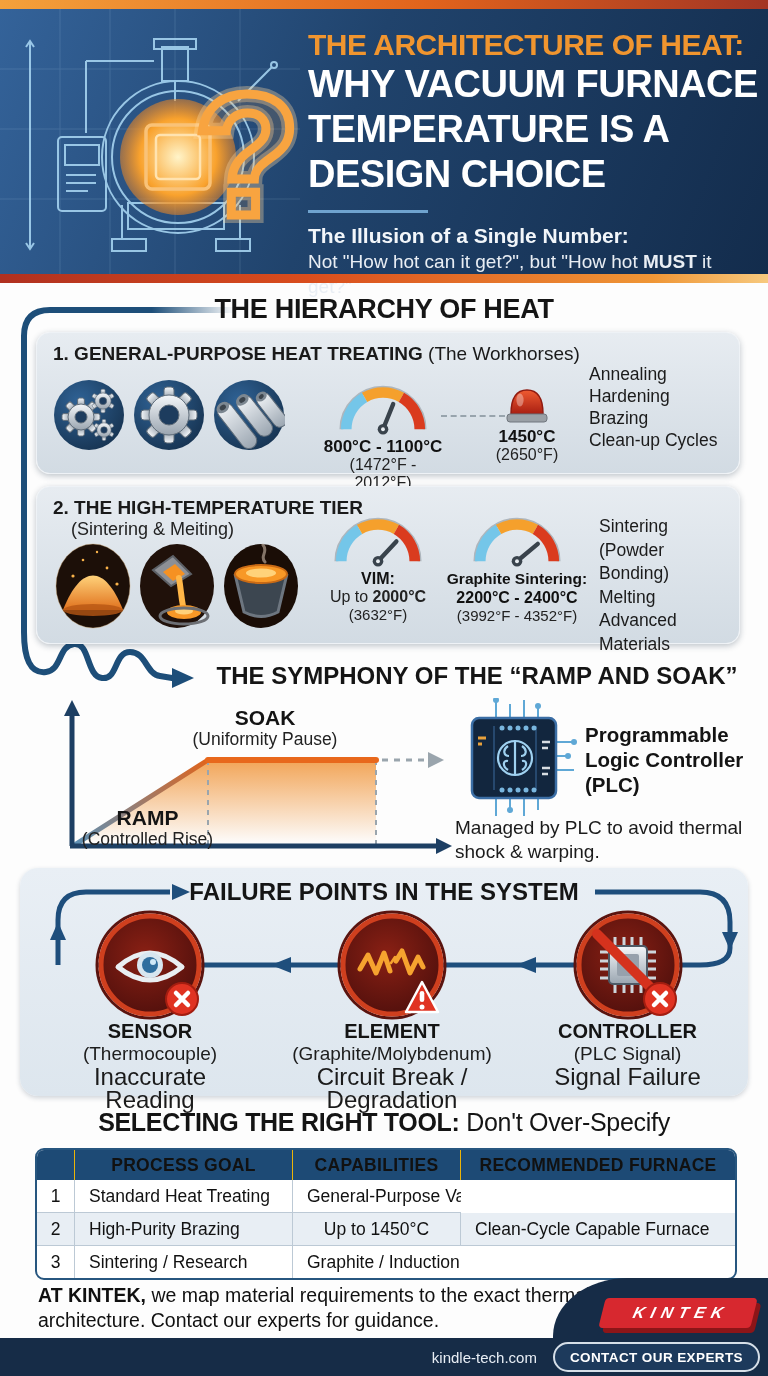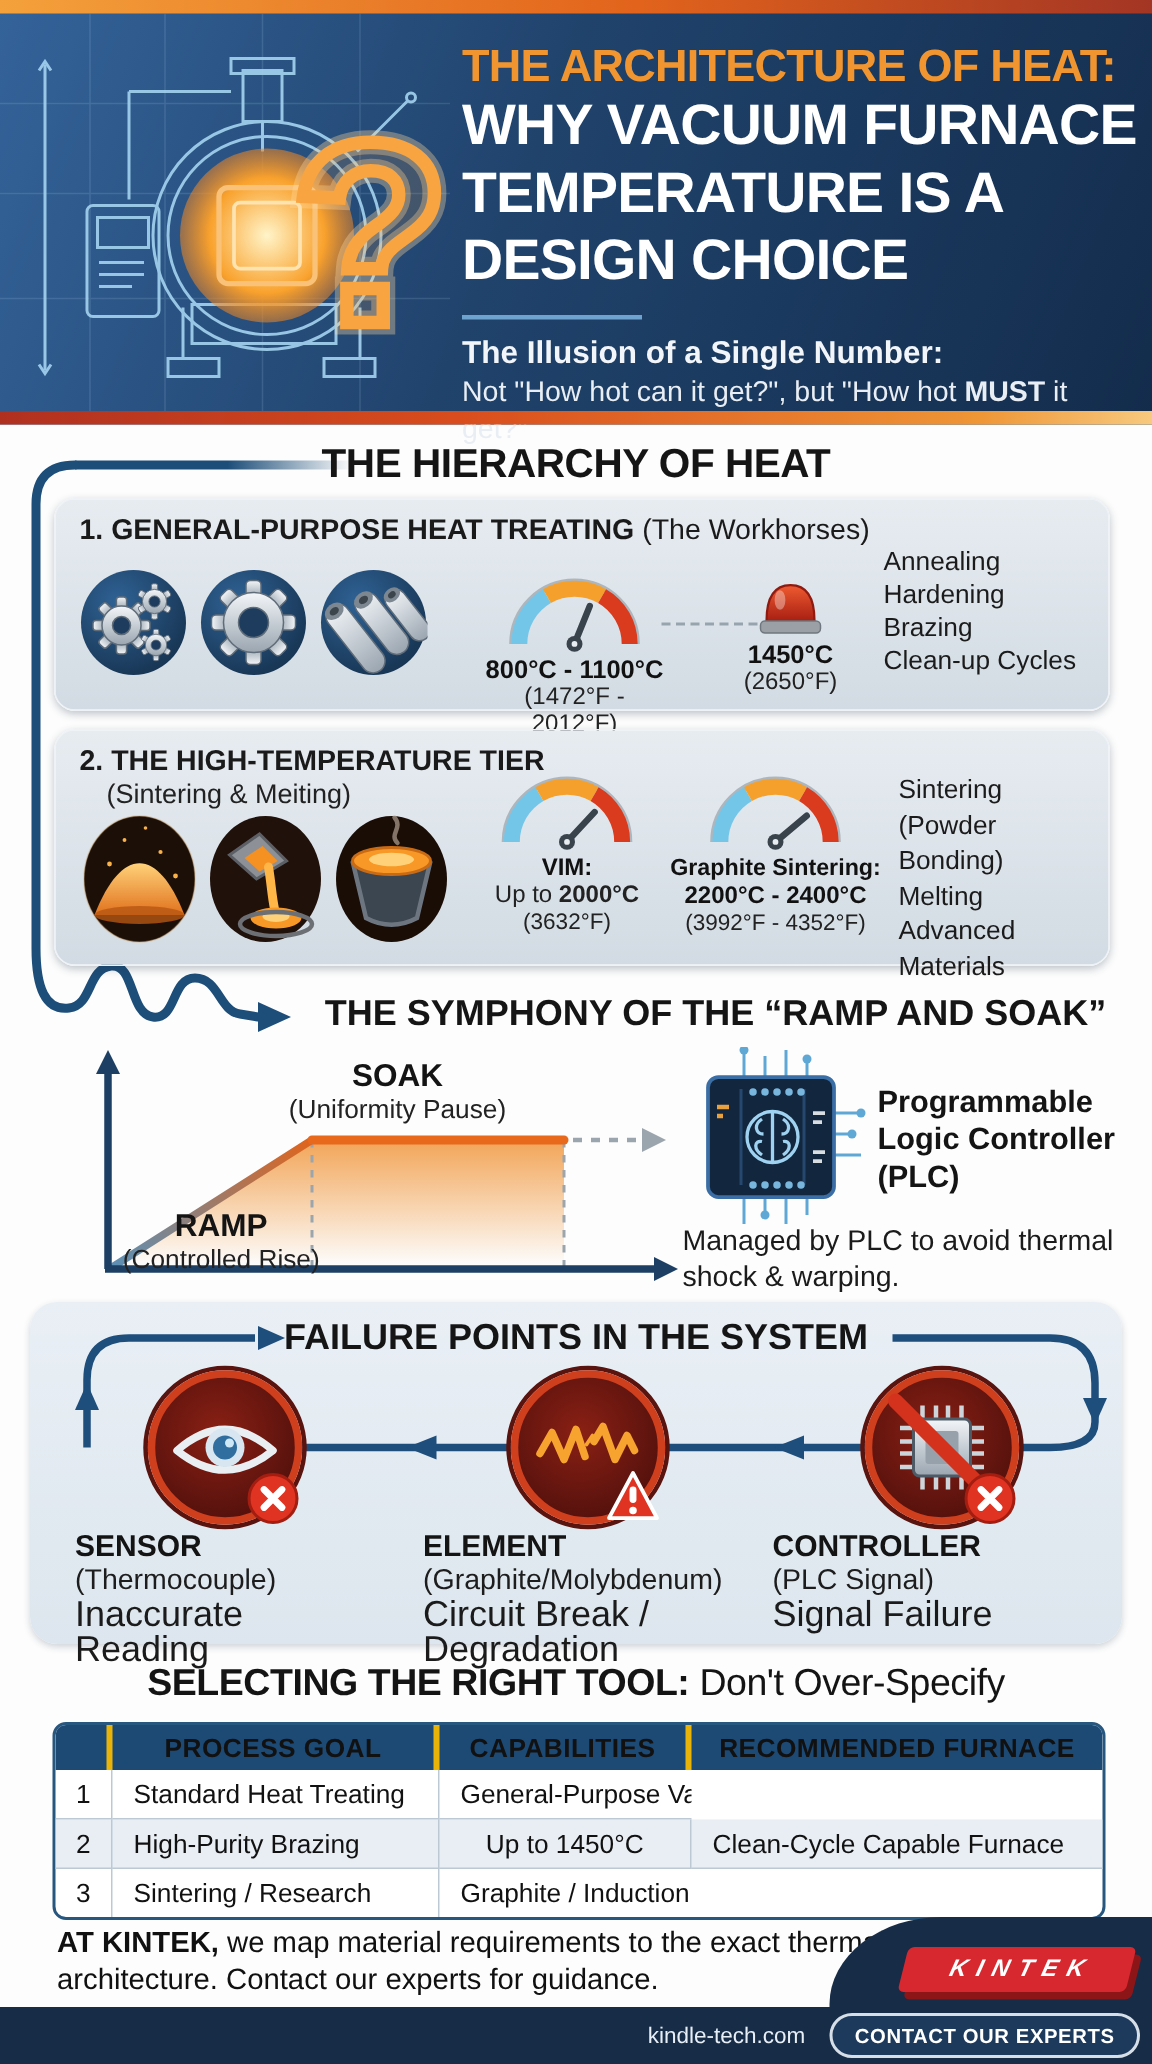--- a/index.html
+++ b/index.html
@@ -56,31 +56,31 @@
   .ramp-label{left:60px;top:806px;width:175px;text-align:center;}
   .curve-name{font-size:21px;font-weight:800;color:#141414;line-height:23px;}
   .curve-sub{font-size:17.5px;color:#222;line-height:20px;}
   .plc-art{left:448px;top:698px;}
   .plc-title{left:585px;top:722px;width:180px;font-size:20.5px;font-weight:800;line-height:25px;color:#141414;}
   .plc-note{left:455px;top:816px;width:300px;font-size:19px;line-height:24px;color:#1b1b1b;}
 
   
   .fail-bg{left:20px;top:868px;width:728px;height:228px;border-radius:18px;
     background:linear-gradient(180deg,#e9eff5,#dde6ee);box-shadow:0 2px 5px rgba(25,45,70,.2);}
-  .fail-item{position:absolute;}
+  .fail-item{position:absolute;text-align:center;}
   .f-name{font-size:20px;font-weight:800;color:#141414;line-height:23px;}
   .f-sub{font-size:19px;color:#1d1d1d;line-height:22px;}
   .f-issue{font-size:24px;color:#1b1b1b;line-height:23px;}
 
   
   .sel-table{left:35px;top:1148px;width:698px;border:2px solid #27567f;border-radius:9px;overflow:hidden;
     background:#fff;}
   .t-row{display:grid;grid-template-columns:38px 218px 168px 1fr;}
   .t-head{background:#1d4a75;color:#fff;font-weight:800;font-size:15.5px;letter-spacing:.3px;}
-  .t-head .t-cell{border-right:4px solid #eab308;border-bottom:0;height:30px;line-height:30px;}
+  .t-head .t-cell{border-right:1px solid #eab308;border-bottom:0;height:30px;line-height:30px;}
   .t-cell{height:32px;line-height:32px;font-size:17.5px;color:#111;
     border-right:1px solid #bcc9d5;border-bottom:1px solid #bcc9d5;white-space:nowrap;overflow:hidden;}
   .t-row > .t-cell:last-child{border-right:0;}
   .t-row:last-child > .t-cell{border-bottom:0;}
   .c-num,.c-cap{text-align:center;}
   .c-goal,.c-rec{padding-left:14px;text-align:left;}
   .t-head .c-goal,.t-head .c-rec{text-align:center;padding-left:0;}
   .row-alt{background:#e8eef4;}
 
   

